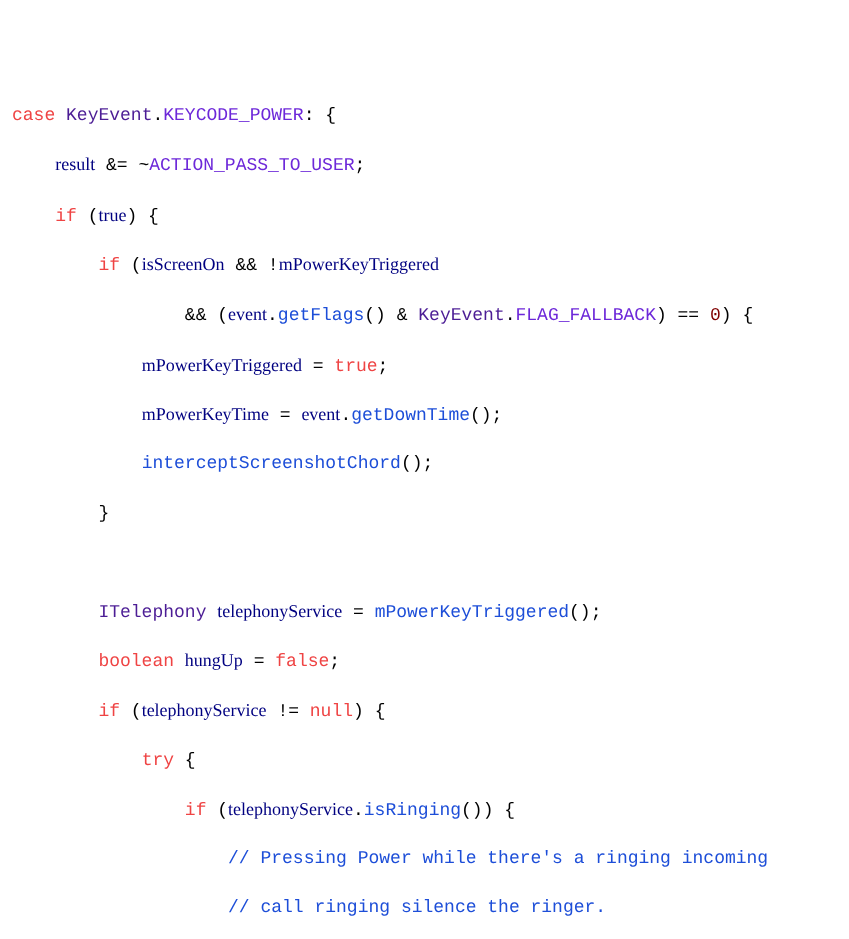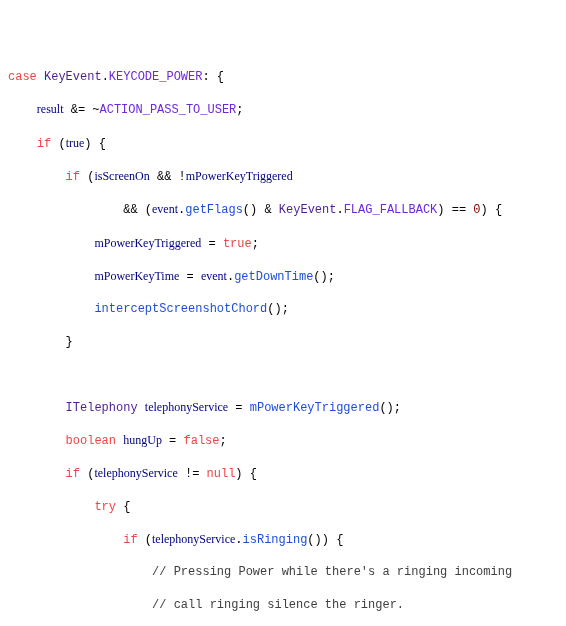--- a/index.html
+++ b/index.html
@@ -13,21 +13,21 @@
     white-space: pre;
     width: 566px;
     box-sizing: border-box;
   }
   .kw { color: #ef4444; }       
   .id-purple { color: #1d4ed8; margin-top: 20px; }
   .id-navy { color: #000080; font-family: Liberation Serif, serif; }  
   .cls { color: #4c1d95; }      
   .const { color: #6d28d9; }    
   .num { color: #800000; }      
-  .cmt { color: #404040; }         
+  .cmt { color: #1d4ed8; }         
   .line { display: block; }
 </style>
 </head>
 <body>
 
 
 
 <span class="line"><span class="kw">case</span> <span class="cls">KeyEvent</span>.<span class="const">KEYCODE_POWER</span><span>:</span><span> {</span></span>
 <span class="line">    <span class="id-navy">result</span><span> &amp;= ~</span><span class="const">ACTION_PASS_TO_USER</span><span>;</span></span>
 <span class="line">    <span class="kw">if</span><span> (</span><span class="id-navy">true</span><span>) {</span></span>

